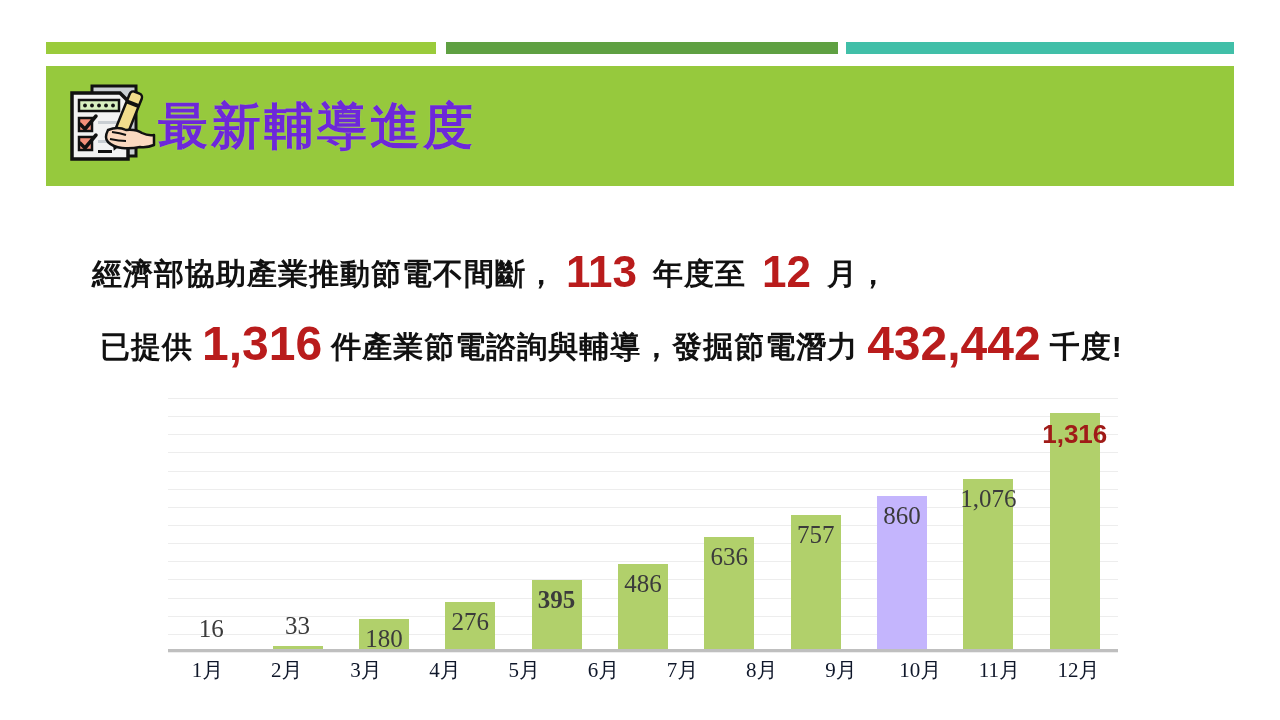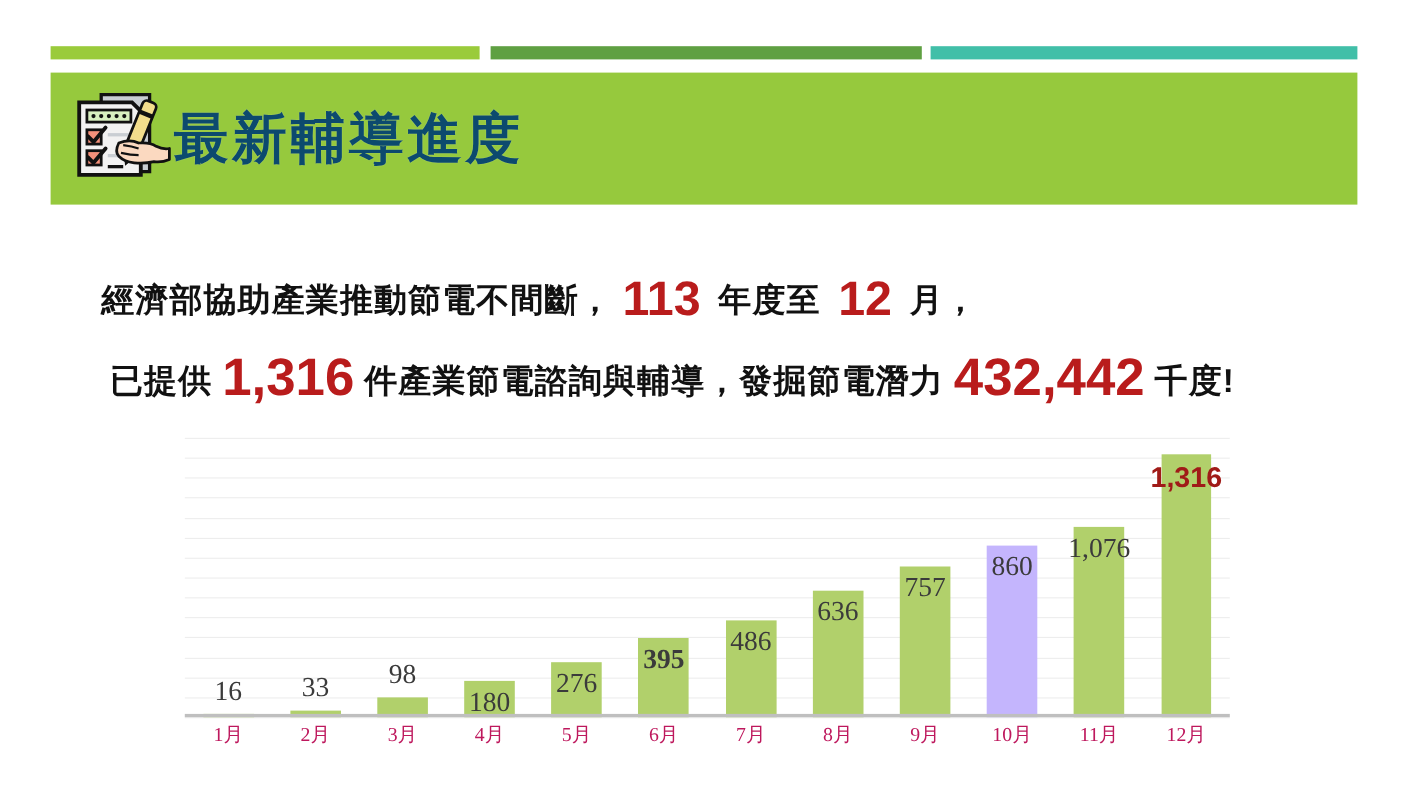--- a/index.html
+++ b/index.html
@@ -21,21 +21,21 @@
   
   .header-band{
     position:absolute;left:46px;top:66px;width:1188px;height:120px;
     background:#96C93D;
   }
   .header-icon{
     position:absolute;left:16px;top:14px;width:96px;height:94px;
   }
   .header-title{
     position:absolute;left:112px;top:50%;transform:translateY(-50%);
-    color:#0c4a6e;
+    color:#6d28d9;
     font-size:50px;font-weight:bold;
     letter-spacing:3px;
     white-space:nowrap;
     text-shadow:0 0 1px rgba(255,255,255,.4);
   }
 
   
   .headline{
     position:absolute;left:92px;top:238px;width:1150px;
     color:#111111;
@@ -95,21 +95,21 @@
     color:#A01B18;
     font-weight:bold;
     font-family:"Liberation Sans","DejaVu Sans",sans-serif;
     font-size:26px;
   }
   .xaxis{
     position:absolute;left:0;top:258px;width:950px;height:34px;display:flex;
   }
   .xtick{
     flex:1 1 0;text-align:center;
-    font-size:18px;color:#be185d;
+    font-size:21px;color:#0f172a;
     font-family:"Liberation Serif","DejaVu Serif",serif;
   }
 </style>
 </head>
 <body>
 
 <div class="accent-row">
   <div class="accent" id="accent-1"></div>
   <div class="accent" id="accent-2"></div>
   <div class="accent" id="accent-3"></div>
@@ -187,25 +187,20 @@
           <div class="bar" style="height: 3px; background: rgb(177, 208, 107);">
             <div class="bar-label" style="bottom: 9px;">16</div>
           </div>
         </div>
         <div class="bar-col">
           <div class="bar" style="height: 6px; background: rgb(177, 208, 107);">
             <div class="bar-label" style="bottom: 12px;">33</div>
           </div>
         </div>
         <div class="bar-col">
-          <div class="bar" style="height: 18px; background: rgb(177, 208, 107);">
-            <div class="bar-label" style="bottom: 24px;">98</div>
-          </div>
-        </div>
-        <div class="bar-col">
           <div class="bar" style="height: 33px; background: rgb(177, 208, 107);">
             <div class="bar-label" style="top: 6px;">180</div>
           </div>
         </div>
         <div class="bar-col">
           <div class="bar" style="height: 50px; background: rgb(177, 208, 107);">
             <div class="bar-label" style="top: 6px;">276</div>
           </div>
         </div>
         <div class="bar-col">

